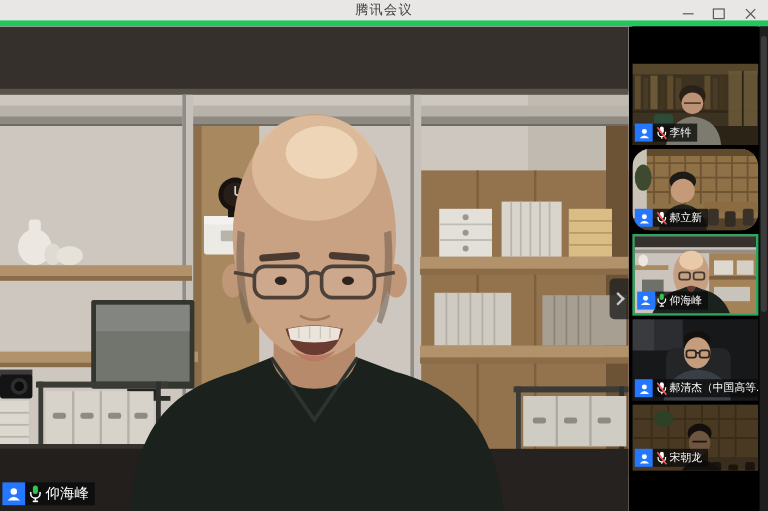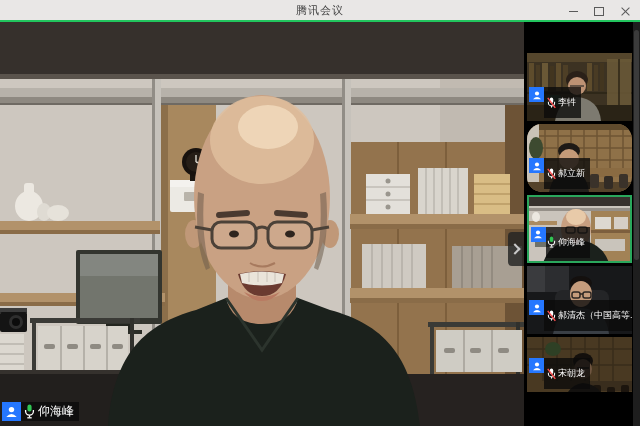--- a/index.html
+++ b/index.html
@@ -4,21 +4,21 @@
 <style>
   html,body{margin:0;padding:0;}
   body{
     width:640px;height:426px;position:relative;overflow:hidden;
     background:#000;font-family:"Liberation Sans",sans-serif;
     -webkit-font-smoothing:antialiased;
   }
   
   .titlebar{
     position:absolute;left:0;top:0;width:640px;height:22px;
-    background:#e9e7e6;border-bottom:2px solid #22c55e;
+    background:#e9e7e6;border-bottom:5px solid #22c55e;
     display:flex;align-items:center;justify-content:center;box-sizing:border-box;
   }
   .title-text{font-size:11px;color:#3f3f3f;letter-spacing:1px;}
   .win-controls{position:absolute;right:2px;top:0;height:22px;display:flex;}
   .win-btn{width:26px;height:22px;display:flex;align-items:center;justify-content:center;cursor:default;}
   .ic-min{width:9px;height:0;border-top:1px solid #5a5a5a;}
   .ic-max{width:8px;height:7px;border:1px solid #5a5a5a;}
   .ic-close{position:relative;width:9px;height:9px;}
   .ic-close::before,.ic-close::after{
     content:"";position:absolute;left:4px;top:-1px;width:1px;height:11px;background:#5a5a5a;
@@ -49,21 +49,21 @@
   .avatar-chip{
     background:#2577ff;display:flex;align-items:center;justify-content:center;flex:0 0 auto;
   }
   .tag-body{
     background:rgba(10,10,10,.78);display:flex;align-items:center;color:#fff;
     padding:0 5px 0 3px;white-space:nowrap;overflow:hidden;
   }
   .tag-main{left:2px;bottom:5px;height:19px;}
   .tag-main .avatar-chip{width:19px;height:19px;}
   .tag-main .tag-body{font-size:12px;gap:3px;max-width:110px;}
-  .tag-sm{left:2px;bottom:3px;height:31px;}
+  .tag-sm{left:2px;bottom:3px;height:15px;}
   .tag-sm .avatar-chip{width:15px;height:15px;}
   .tag-sm .tag-body{font-size:9px;gap:2px;max-width:82px;}
   .mic-wrap{display:flex;align-items:center;flex:0 0 auto;}
 
   
   .sidebar{position:absolute;left:527px;top:22px;width:105px;height:404px;background:#000;}
   .thumb{
     position:absolute;left:0;width:105px;height:68px;background:#151515;
     overflow:hidden;box-sizing:border-box;
   }

